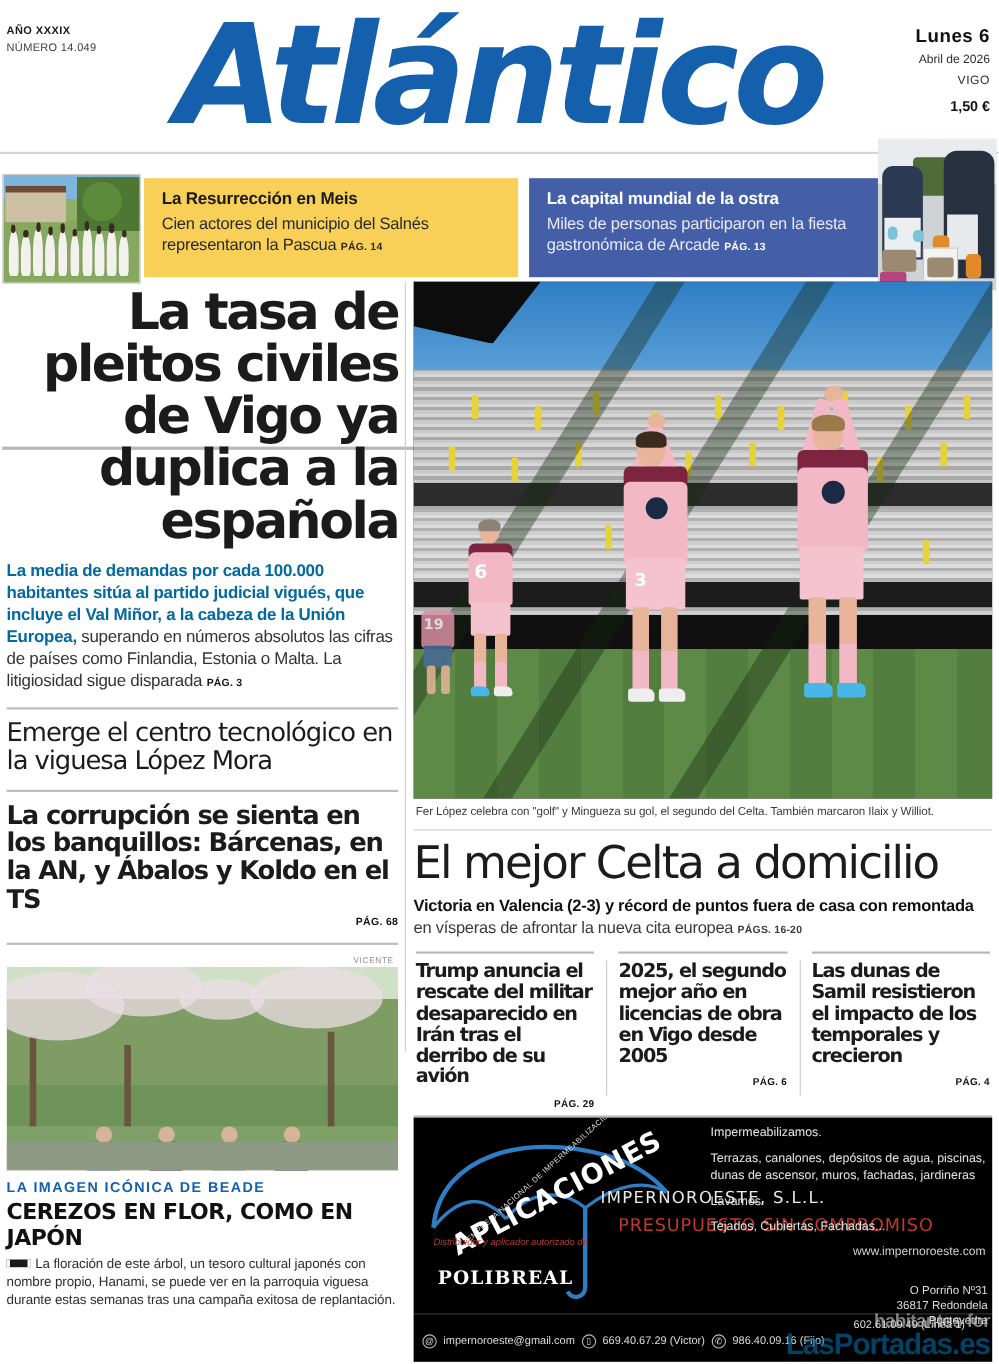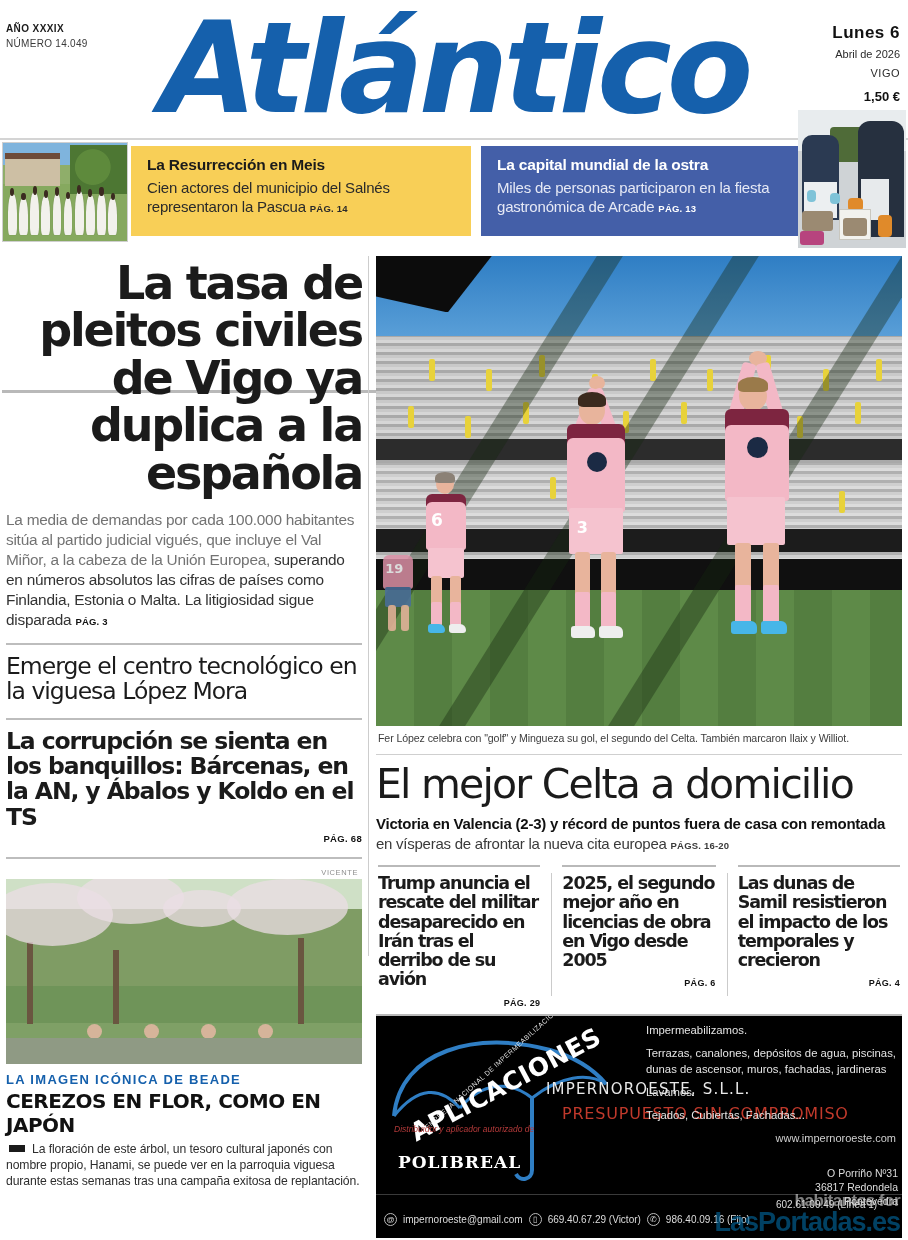--- a/index.html
+++ b/index.html
@@ -28,21 +28,21 @@
   }
   .mh-right { position: absolute; right: 8px; top: 20px; text-align: right; line-height: 1.5; }
   .mh-right .day { font-size: 17px; font-weight: bold; color: #111; letter-spacing: .5px; }
   .mh-right .date { font-size: 11px; color: #2b2b2b; }
   .mh-right .city { font-size: 11px; color: #2b2b2b; letter-spacing: .5px; margin-top: 3px; }
   .mh-right .price { font-size: 13px; font-weight: bold; color: #111; margin-top: 5px; }
 
   .rule-top { position: absolute; left: 0; right: 0; top: 138px; height: 2px; background: #d4d4d4; }
 
   
-  .teasers { position: absolute; left: 0; top: 140px; width: 877px; height: 106px; }
+  .teasers { position: absolute; left: 0; top: 156px; width: 877px; height: 106px; }
   .tz-photo { position: absolute; top: 2px; width: 126px; height: 100px; overflow: hidden; border: 1px solid #cfcfcf; }
   .tz-photo.left { left: 2px; }
   .tz-photo.right { left: 798px; width: 108px; height: 138px; top: -30px; border: none; }
   .tz-box { position: absolute; top: 6px; height: 90px; padding: 10px 14px 0 16px; }
   .tz-box.yellow { left: 131px; width: 340px; background: #f8cf57; }
   .tz-box.blue { left: 481px; width: 318px; background: #445fa8; }
   .tz-kicker { font-size: 15.5px; font-weight: bold; letter-spacing: -.2px; margin-bottom: 5px; }
   .tz-box.yellow .tz-kicker { color: #1b1b1b; }
   .tz-box.blue .tz-kicker { color: #ffffff; }
   .tz-text { font-size: 15px; line-height: 1.26; letter-spacing: -.2px; }
@@ -63,21 +63,21 @@
   
   .lead-h {
     font-family: "DejaVu Sans", sans-serif;
     font-weight: bold;
     font-size: 46px; line-height: 1.03;
     letter-spacing: -2.2px;
     color: #1b1b1b; text-align: right;
     margin-top: 4px;
   }
   .lead-sub { margin-top: 13px; font-size: 15.4px; line-height: 1.30; letter-spacing: -.25px; color: #333; }
-  .lead-sub b { color: #737373; font-weight: normal; }
+  .lead-sub b { color: #0369a1; font-weight: bold; }
   .lead-sub .pg { color: #111; }
 
   .hr-l { height: 2px; background: #bdbdbd; margin: 13px 0 9px; }
   .hr-thin { height: 1px; background: #cfcfcf; margin: 10px 0 8px; }
 
   .sec-h { font-family: "DejaVu Sans", sans-serif; font-size: 23.5px; font-weight: bold; line-height: 1.08; letter-spacing: -1.1px; color: #1b1b1b; }
   .sec-h.light { font-weight: normal; letter-spacing: -1px; }
   .sec-d { margin-top: 5px; font-size: 12.6px; line-height: 1.30; letter-spacing: -.2px; color: #3a3a3a; }
   .sec-d .pg { color: #111; }
   .pg-right { text-align: right; font-size: 9.5px; font-weight: bold; color: #111; margin-top: 3px; letter-spacing: .3px; }

